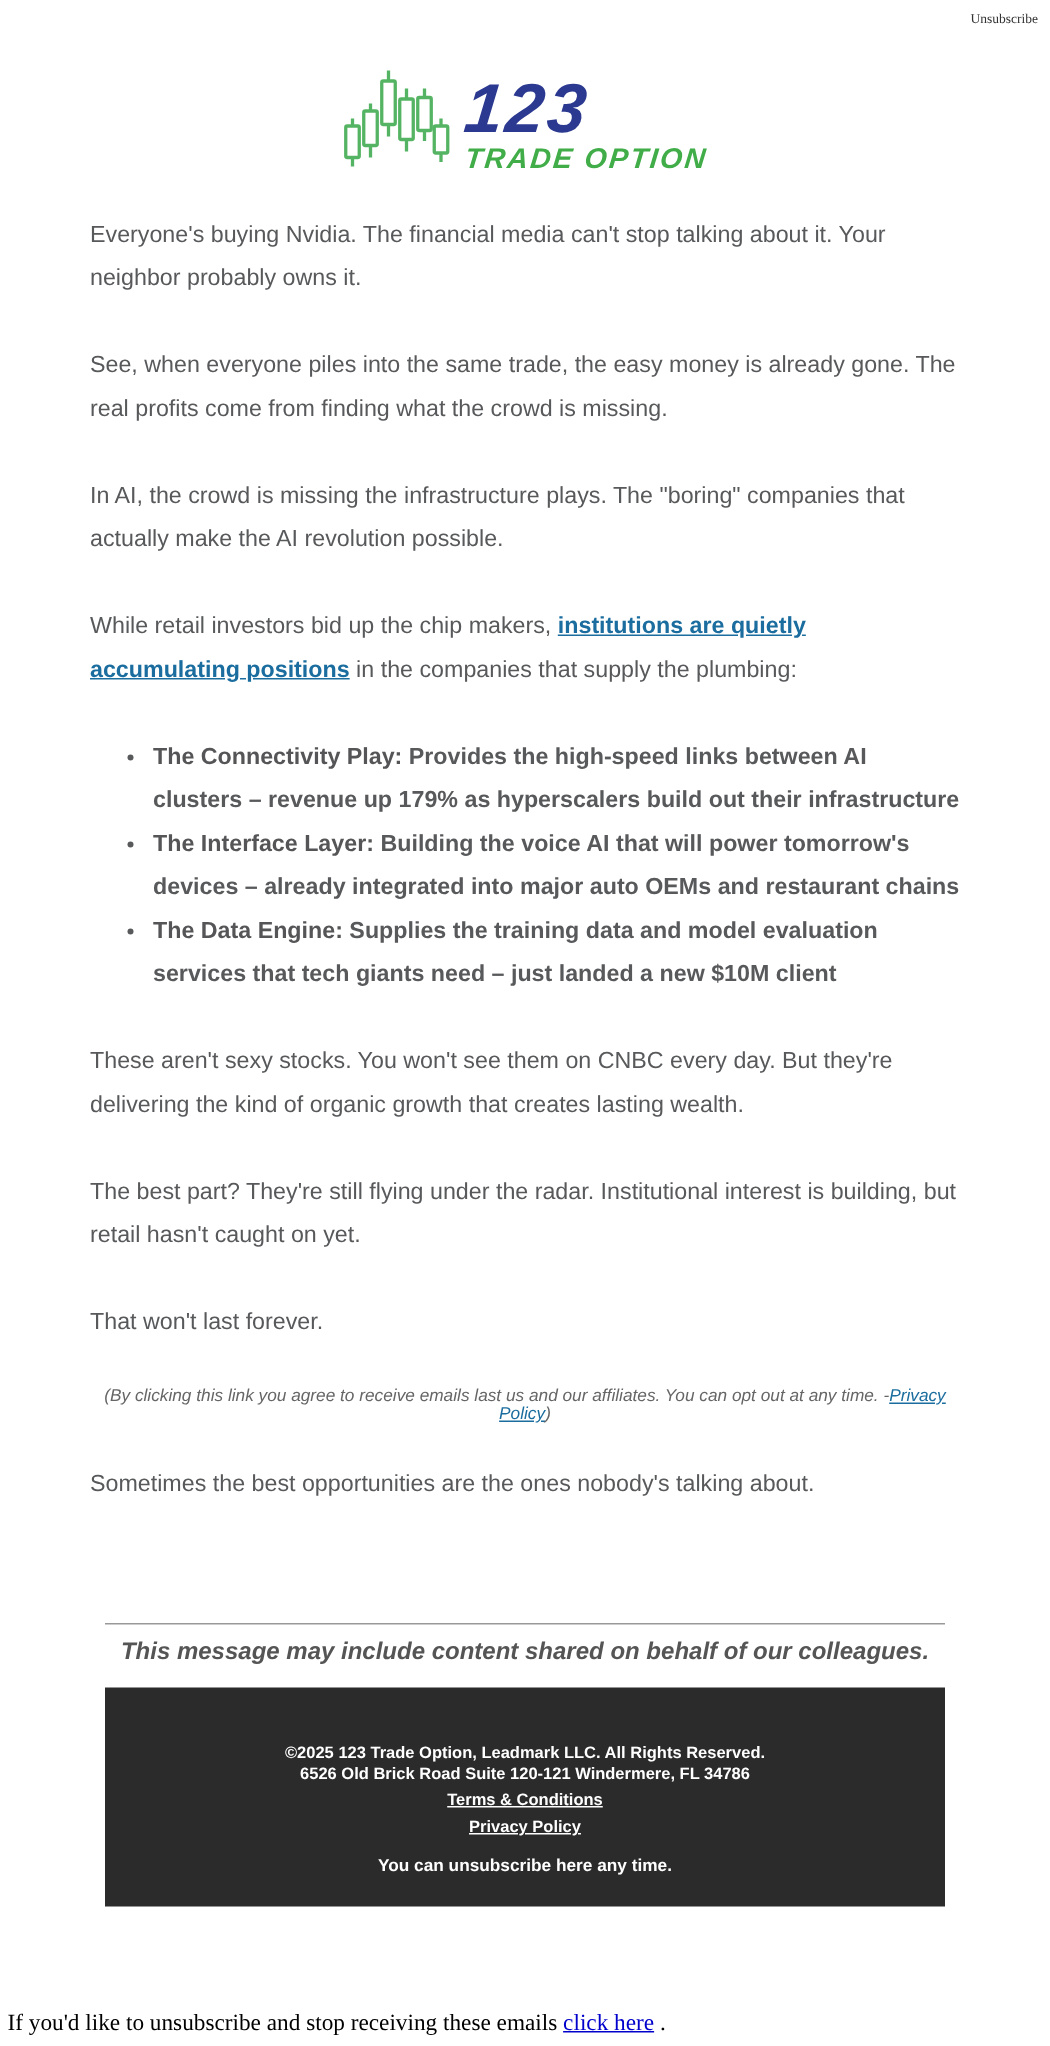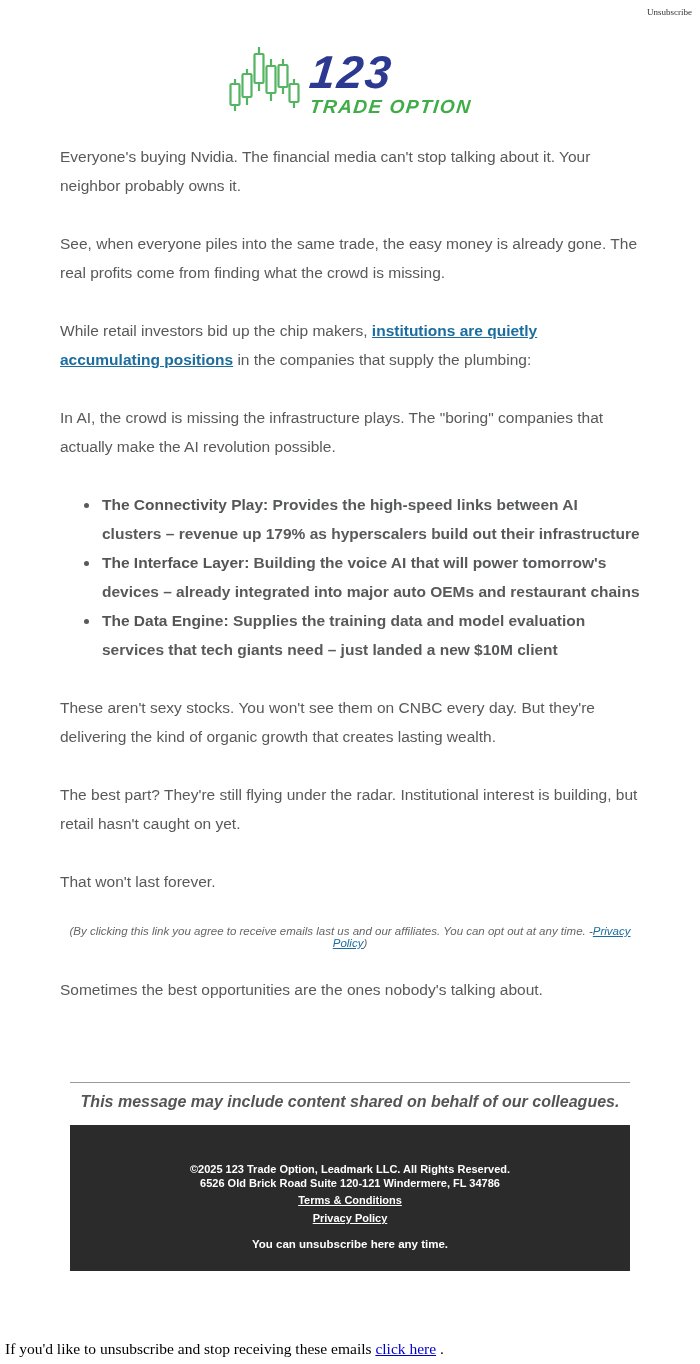--- a/index.html
+++ b/index.html
@@ -128,22 +128,22 @@
     </span>
     <span class="logo-text">
       <span class="logo-num">123</span>
       <span class="logo-name">TRADE OPTION</span>
     </span>
   </div>
 
   <div class="content">
     <p class="first">Everyone's buying Nvidia. The financial media can't stop talking about it. Your neighbor probably owns it.</p>
     <p>See, when everyone piles into the same trade, the easy money is already gone. The real profits come from finding what the crowd is missing.</p>
+    <p>In AI, the crowd is missing the infrastructure plays. The "boring" companies that actually make the AI revolution possible.</p>
     <p><span>While retail investors bid up the chip makers, </span><a class="body-link" href="#">institutions are quietly accumulating positions</a><span> in the companies that supply the plumbing:</span></p>
-    <p>In AI, the crowd is missing the infrastructure plays. The "boring" companies that actually make the AI revolution possible.</p>
 
     <ul class="bullets">
       <li><b>The Connectivity Play:</b><span> Provides the high-speed links between AI clusters – revenue up 179% as hyperscalers build out their infrastructure</span></li>
       <li><b>The Interface Layer:</b><span> Building the voice AI that will power tomorrow's devices – already integrated into major auto OEMs and restaurant chains</span></li>
       <li><b>The Data Engine:</b><span> Supplies the training data and model evaluation services that tech giants need – just landed a new $10M client</span></li>
     </ul>
 
     <p>These aren't sexy stocks. You won't see them on CNBC every day. But they're delivering the kind of organic growth that creates lasting wealth.</p>
     <p>The best part? They're still flying under the radar. Institutional interest is building, but retail hasn't caught on yet.</p>
     <p>That won't last forever.</p>

